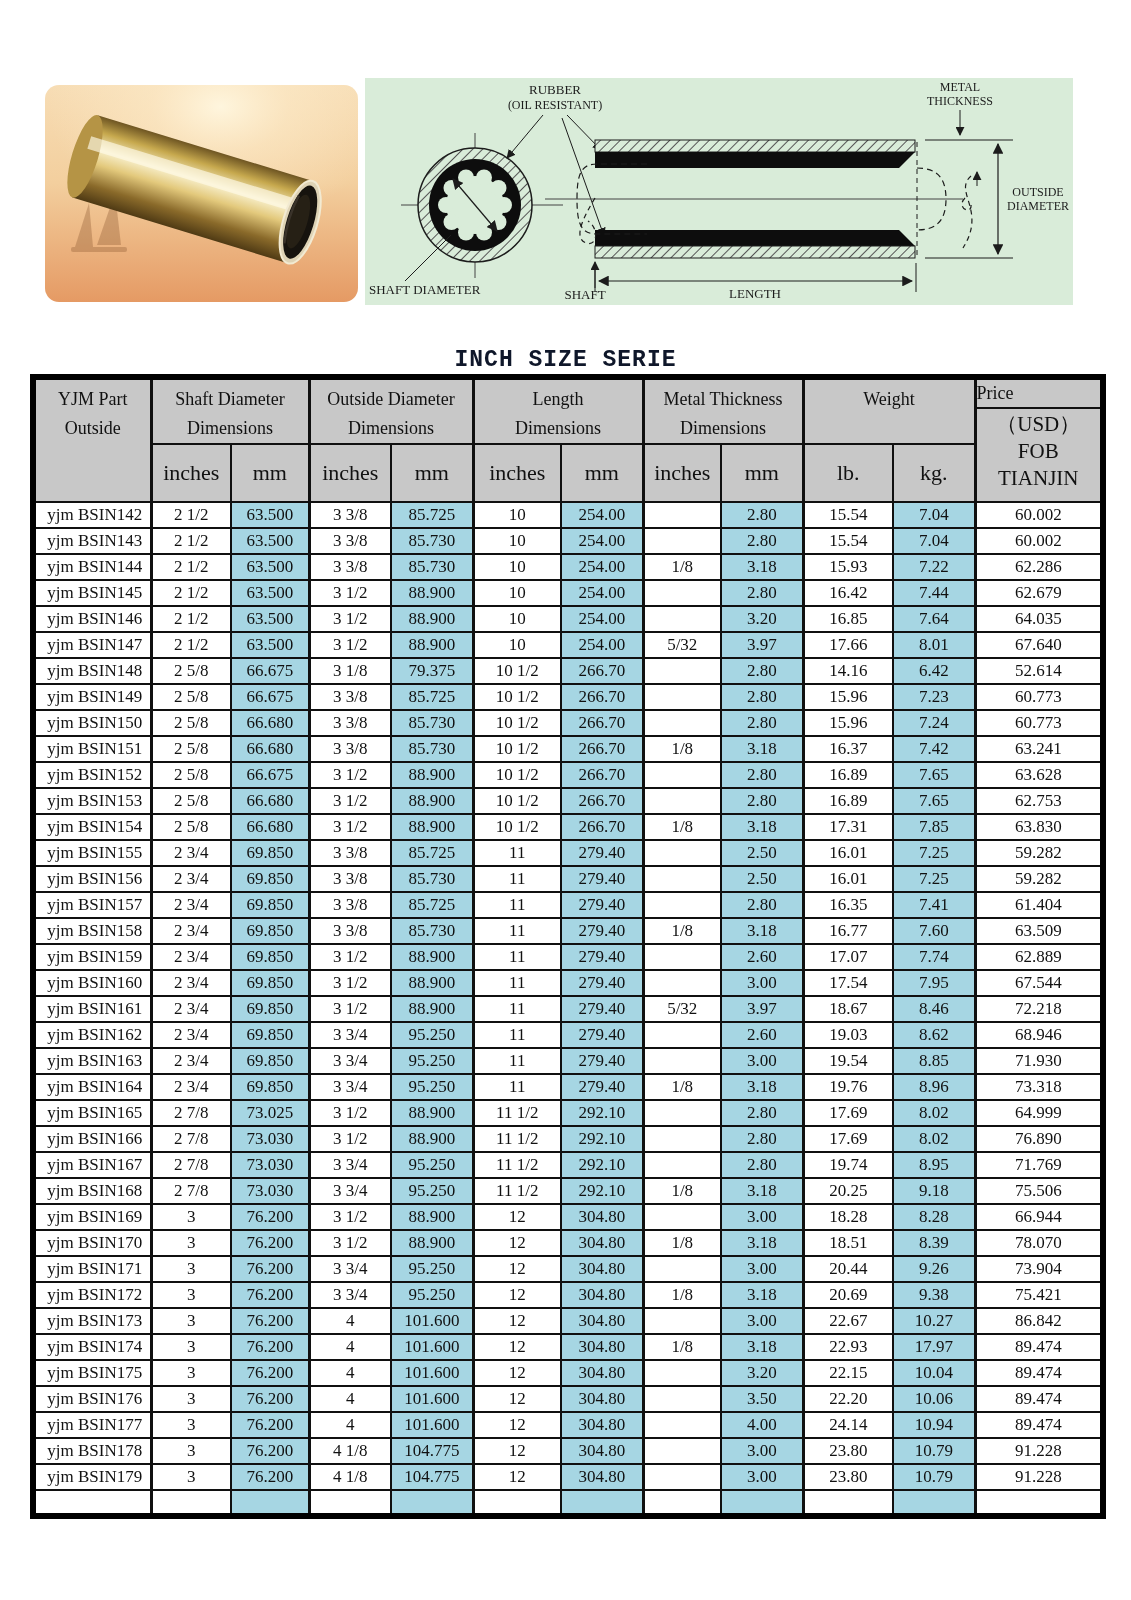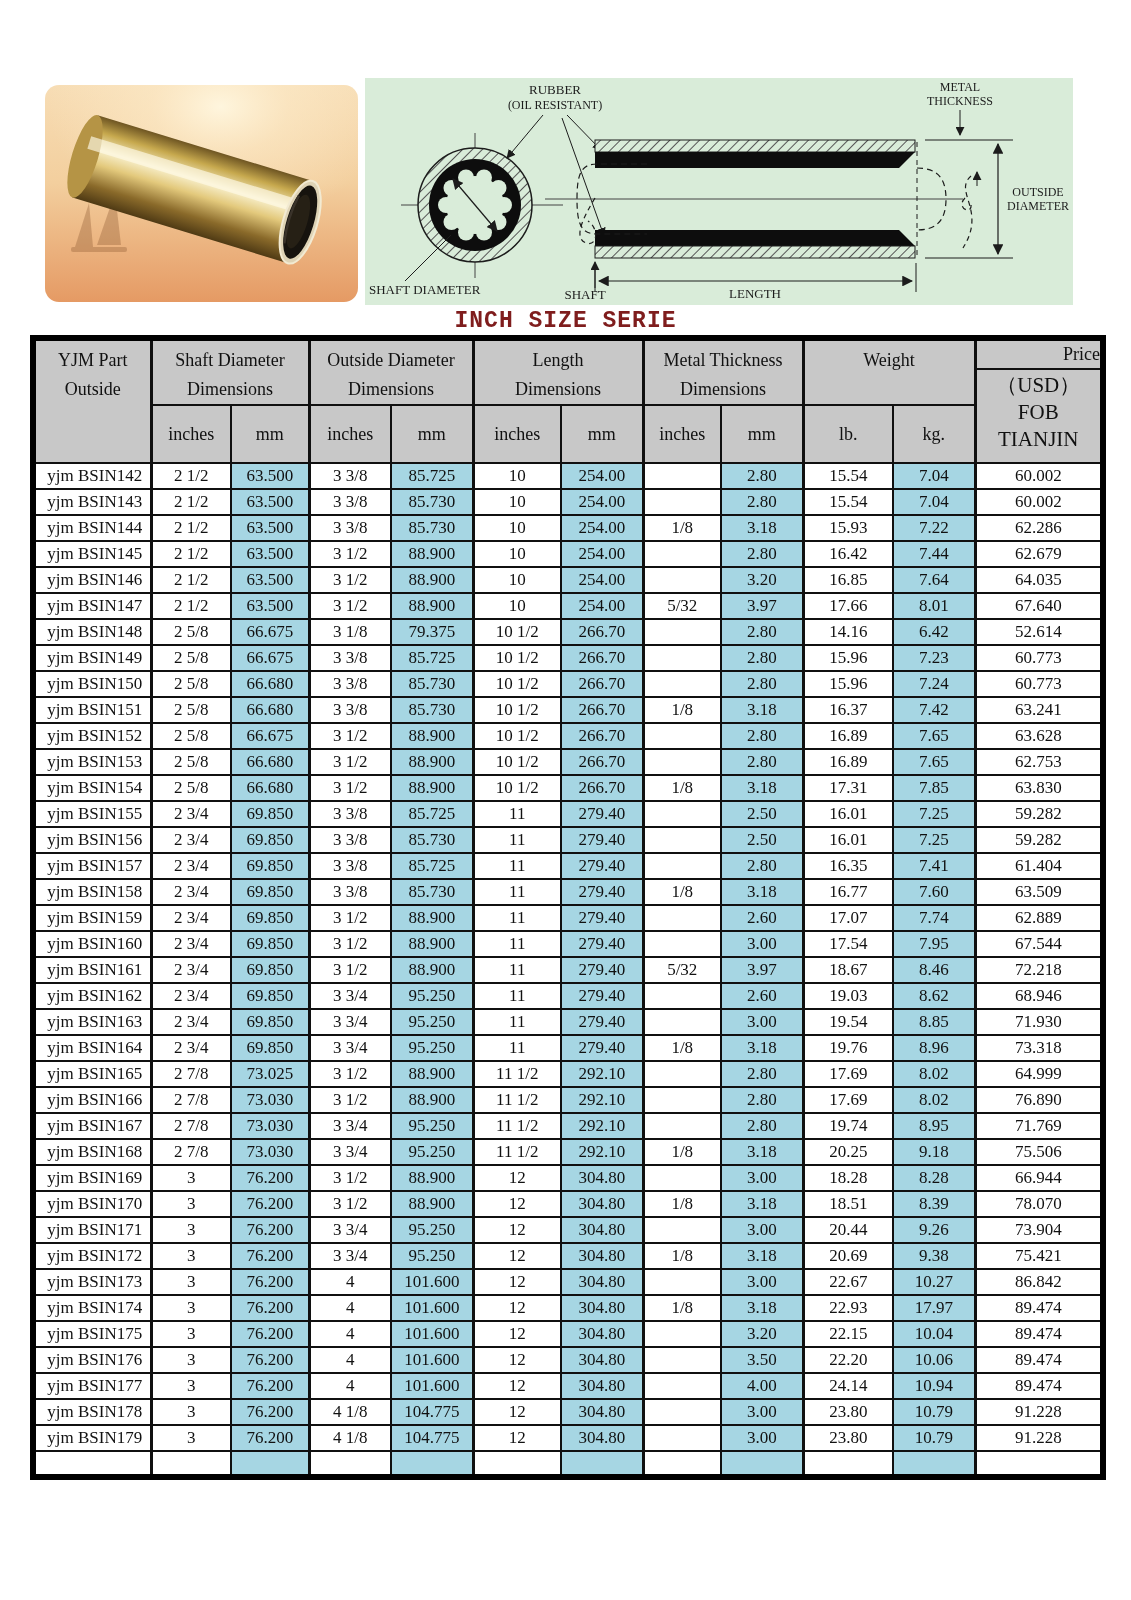--- a/index.html
+++ b/index.html
@@ -9,41 +9,41 @@
     font-family:"Liberation Serif", serif; color:#111;
   }
   .top { position:relative; height:308px; }
   .photo { position:absolute; left:45px; top:85px; width:313px; height:217px; }
   .diagram { position:absolute; left:365px; top:78px; width:708px; height:227px; }
   .photo svg, .diagram svg { display:block; width:100%; height:100%; }
 
   .title {
     text-align:center; height:27px; line-height:27px;
     font-family:"Liberation Mono","DejaVu Sans Mono",monospace;
-    font-size:23px; font-weight:700; letter-spacing:1px; color:#7f1d1d;
+    font-size:23px; font-weight:700; letter-spacing:1px; color:#0f172a;margin-top:39px;
   }
 
   table.spec {
     border-collapse:collapse; table-layout:fixed;
     margin-left:30px; width:1071px; border:6px solid #000000;
   }
   table.spec th, table.spec td {
     border:2px solid #101010; overflow:hidden; white-space:nowrap;
   }
   .gl { border-left:3px solid #101010 !important; }
 
   thead th { background:#c8c8c8; font-weight:normal; }
   th.part { vertical-align:top; padding-top:5px; font-size:18px; }
   th.part div { line-height:29px; text-align:center; }
   th.grp { vertical-align:top; padding-top:5px; font-size:18px; height:62px; }
   th.grp div { line-height:29px; text-align:center; }
-  th.price-top { font-size:18px; height:31px; text-align:right; }
+  th.price-top { font-size:18px; height:31px; text-align:left; }
   th.price-sub { vertical-align:top; padding-top:2px; font-size:21px; }
   th.price-sub div { line-height:27px; text-align:center; }
-  tr.units th { height:58px; font-size:18px; text-align:center; vertical-align:middle; }
+  tr.units th { height:58px; font-size:22px; text-align:center; vertical-align:middle; }
 
   tbody td { height:26px; font-size:17px; text-align:center; background:#ffffff; }
   tbody td.col-part { text-align:center; padding-left:4px; }
   tbody td.col-mm, tbody td.col-kg { background:#a6d6e3; }
 
   .svg-label { font-family:"Liberation Serif", serif; fill:#1c1c1c; }
 </style>
 </head>
 <body>
 

